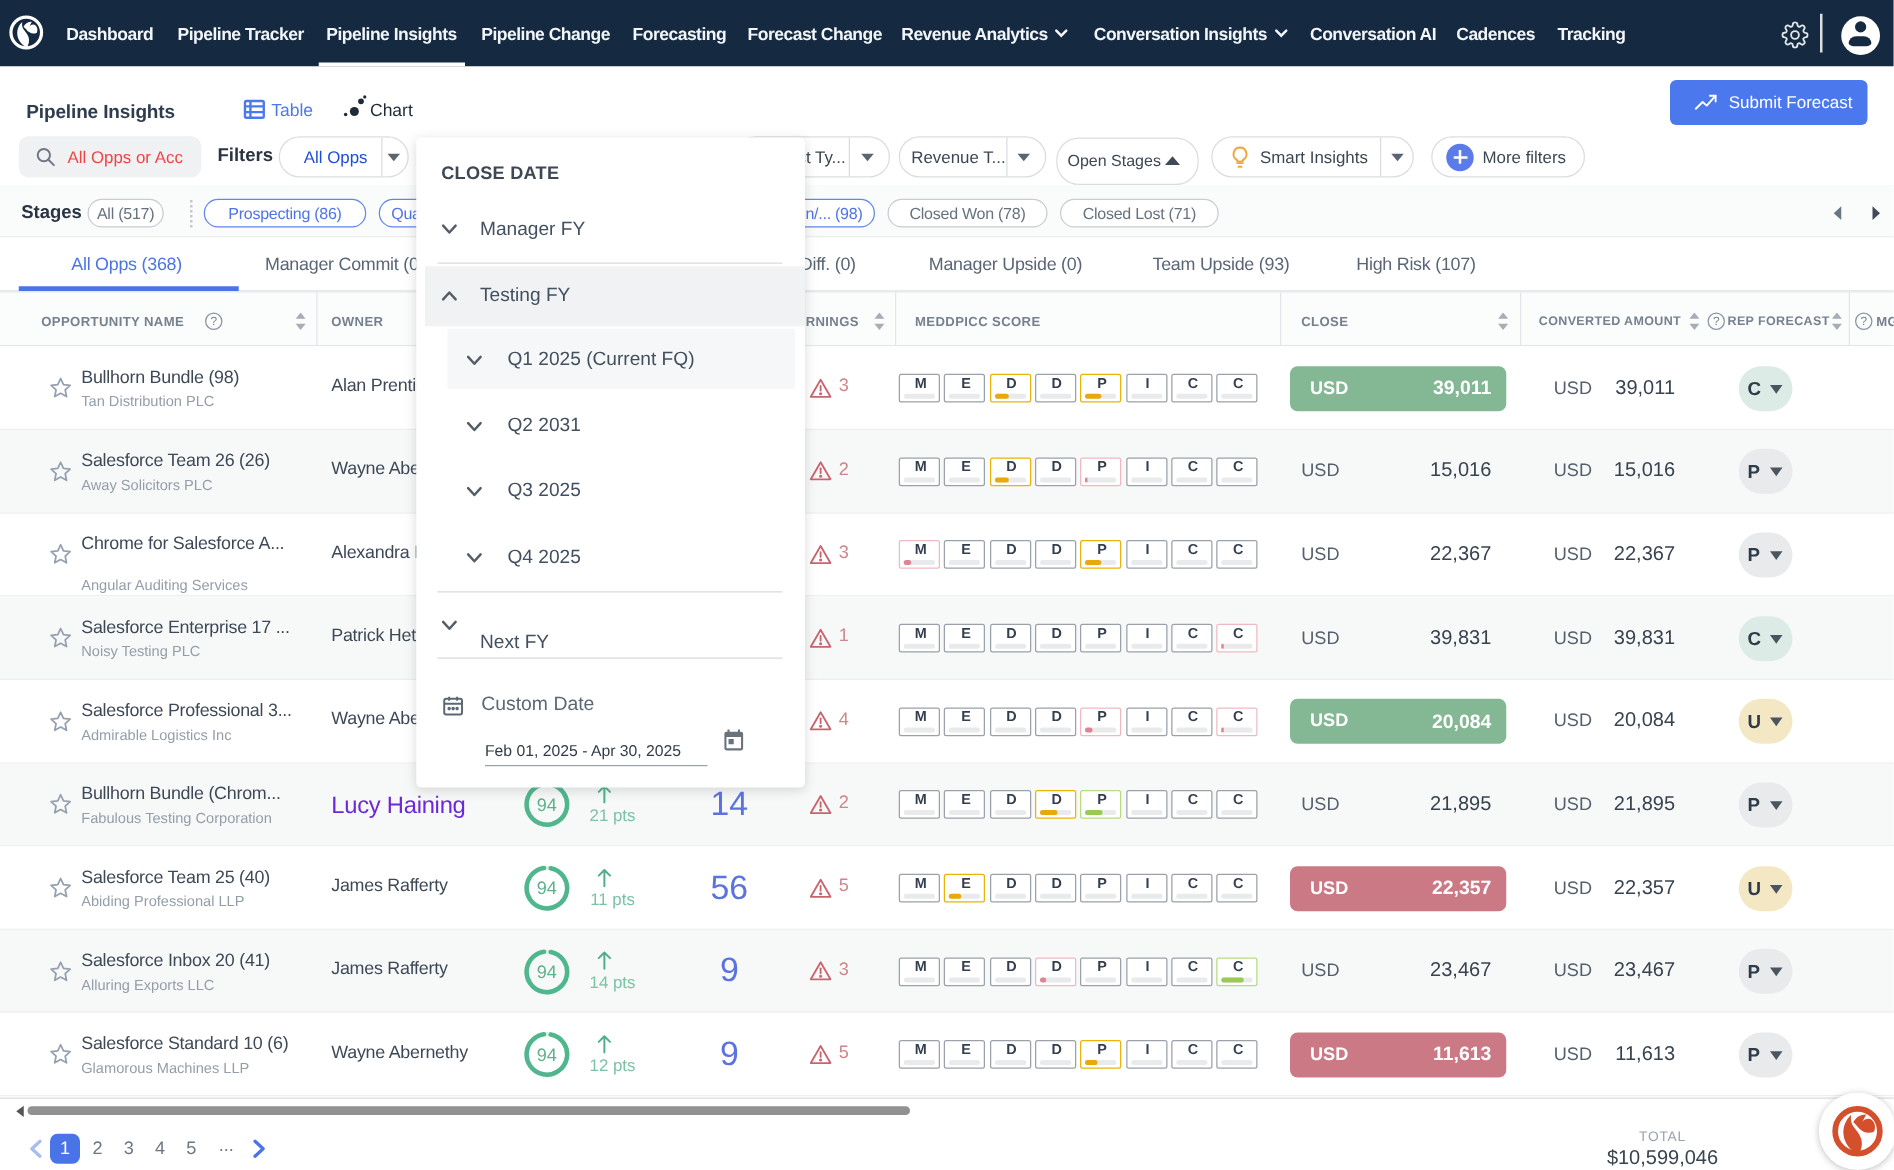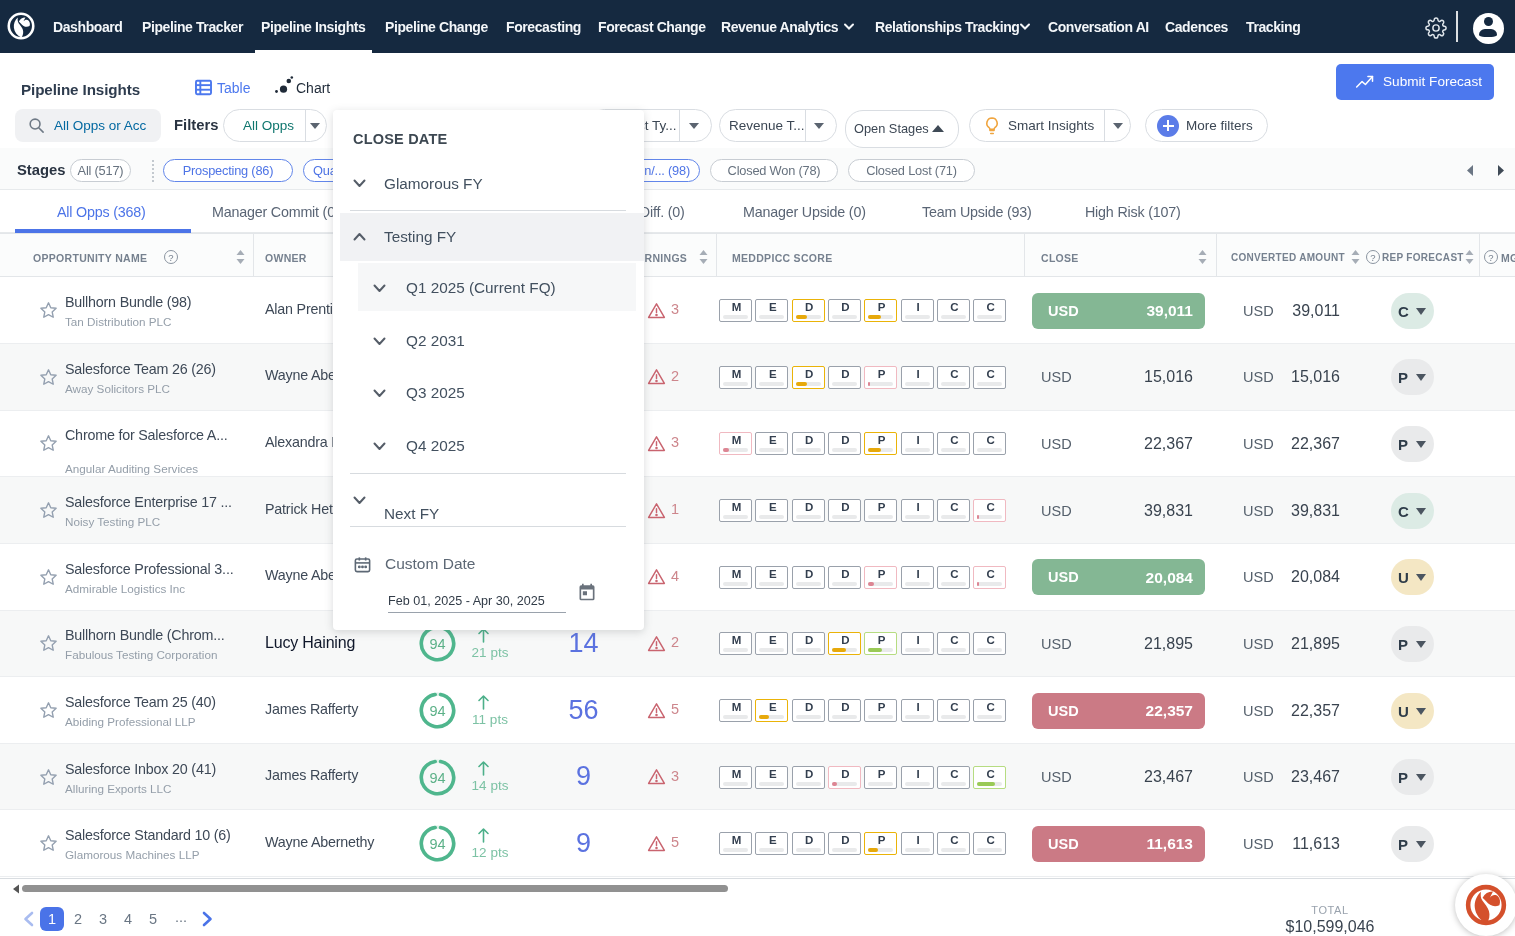--- a/index.html
+++ b/index.html
@@ -31,21 +31,21 @@
   <div class="navitem" style="left:142px">Pipeline Tracker</div>
   <div class="navitem" style="left:261px">Pipeline Insights</div>
   <div class="abs" style="left:255px;top:50px;width:117px;height:3px;background:#fff"></div>
   <div class="navitem" style="left:385px">Pipeline Change</div>
   <div class="navitem" style="left:506px">Forecasting</div>
   <div class="navitem" style="left:598px">Forecast Change</div>
   <div class="navitem" style="left:721px">Revenue Analytics</div>
   <svg class="abs" style="left:843px;top:22px" width="12" height="9" viewBox="0 0 12 9" fill="none" stroke="#f3f6f9" stroke-width="2" stroke-linecap="round">
       <path d="M2 2.5 L6 6.5 L10 2.5"></path>
     </svg>
-  <div class="navitem" style="left:875px">Relationships Tracking</div>
+  <div class="navitem" style="left:875px">Conversation Insights</div>
   <svg class="abs" style="left:1019px;top:22px" width="12" height="9" viewBox="0 0 12 9" fill="none" stroke="#f3f6f9" stroke-width="2" stroke-linecap="round">
       <path d="M2 2.5 L6 6.5 L10 2.5"></path>
     </svg>
   <div class="navitem" style="left:1048px">Conversation AI</div>
   <div class="navitem" style="left:1165px">Cadences</div>
   <div class="navitem" style="left:1246px">Tracking</div>
   <svg class="abs" style="left:1425px;top:17px" width="22" height="22" viewBox="0 0 24 24" fill="none" stroke="#dfe5ea" stroke-width="1.6">
       <circle cx="12" cy="12" r="3.4"></circle>
       <path d="M19.4 15a1.7 1.7 0 0 0 .34 1.87l.06.06a2 2 0 1 1-2.83 2.83l-.06-.06a1.7 1.7 0 0 0-1.87-.34 1.7 1.7 0 0 0-1 1.55V21a2 2 0 1 1-4 0v-.09a1.7 1.7 0 0 0-1-1.55 1.7 1.7 0 0 0-1.87.34l-.06.06a2 2 0 1 1-2.83-2.83l.06-.06a1.7 1.7 0 0 0 .34-1.87 1.7 1.7 0 0 0-1.55-1H3a2 2 0 1 1 0-4h.09a1.7 1.7 0 0 0 1.55-1 1.7 1.7 0 0 0-.34-1.87l-.06-.06a2 2 0 1 1 2.83-2.83l.06.06a1.7 1.7 0 0 0 1.87.34h.09a1.7 1.7 0 0 0 1-1.55V3a2 2 0 1 1 4 0v.09a1.7 1.7 0 0 0 1 1.55 1.7 1.7 0 0 0 1.87-.34l.06-.06a2 2 0 1 1 2.83 2.83l-.06.06a1.7 1.7 0 0 0-.34 1.87v.09a1.7 1.7 0 0 0 1.55 1H21a2 2 0 1 1 0 4h-.09a1.7 1.7 0 0 0-1.55 1z"></path>
     </svg>
@@ -74,24 +74,24 @@
       <path d="M2 16 L8.5 9.5 L12.5 13 L21 3.5"></path>
       <path d="M15.5 3.5 H21 V9"></path>
     </svg>
   <div class="abs" style="left:1383px;top:74px;font-size:13.6px;color:#fff">Submit Forecast</div>
 
   <div class="abs" style="left:15px;top:109px;width:146px;height:33px;border-radius:8px;background:#f0f1f3"></div>
   <svg class="abs" style="left:28px;top:117px" width="17" height="17" viewBox="0 0 18 18" fill="none" stroke="#6f7a86" stroke-width="1.7" stroke-linecap="round">
       <circle cx="7.5" cy="7.5" r="5.2"></circle>
       <line x1="11.6" y1="11.6" x2="16" y2="16"></line>
     </svg>
-  <div class="abs" style="left:54px;top:118px;font-size:13.5px;color:#0369a1">All Opps or Acc</div>
+  <div class="abs" style="left:54px;top:118px;font-size:13.5px;color:#ef4444">All Opps or Acc</div>
   <div class="abs" style="left:174px;top:117px;font-size:14.8px;font-weight:700;color:#2a3442">Filters</div>
   <div class="pill" style="left:223px;width:104px"></div>
-  <div class="abs" style="left:243px;top:118px;font-size:13.5px;color:#0f766e">All Opps</div>
+  <div class="abs" style="left:243px;top:118px;font-size:13.5px;color:#1d4ed8">All Opps</div>
   <div class="abs" style="left:305px;top:110px;width:1px;height:31px;background:#d9dde2"></div>
   <div class="caret abs" style="left:310px;top:123px"></div>
   <div class="pill" style="left:588px;width:124px"></div>
   <div class="abs" style="left:602px;top:118px;font-size:13.5px;color:#3c4754">Product Ty...</div>
   <div class="abs" style="left:679px;top:110px;width:1px;height:31px;background:#d9dde2"></div>
   <div class="caret abs" style="left:689px;top:123px"></div>
   <div class="pill" style="left:719px;width:118px"></div>
   <div class="abs" style="left:729px;top:118px;font-size:13.5px;color:#3c4754">Revenue T...</div>
   <div class="abs" style="left:805px;top:110px;width:1px;height:31px;background:#d9dde2"></div>
   <div class="caret abs" style="left:814px;top:123px"></div>
@@ -504,21 +504,21 @@
     <div class="abs" style="left:1240px;top:568.2250000000001px;width:100px;text-align:right;font-size:16px;color:#39434f">20,084</div>
     <div class="abs" style="left:1391px;top:559.2250000000001px;width:43px;height:36px;border-radius:18px;background:#f4e7c4"></div>
     <div class="abs" style="left:1398px;top:569.2250000000001px;font-size:15px;font-weight:700;color:#2e3c49">U</div>
     <div class="abs" style="left:1416px;top:574.2250000000001px;width:0;height:0;border-left:5.5px solid transparent;border-right:5.5px solid transparent;border-top:7px solid #4b5560"></div>
 <div class="abs" style="left:0;top:610.55px;width:1515px;height:66.65px;background:#f7f8f8;border-bottom:1px solid #eceef0"></div>
     <svg class="abs" style="left:37.5px;top:633.375px" width="21" height="21" viewBox="0 0 24 24" fill="none" stroke="#94a0b0" stroke-width="1.6" stroke-linejoin="round">
       <path d="M12 3.2l2.6 5.6 6.1.7-4.5 4.2 1.2 6-5.4-3-5.4 3 1.2-6-4.5-4.2 6.1-.7z"></path>
     </svg>
     <div class="abs" style="left:65px;top:627.375px;width:210px;font-size:14.3px;letter-spacing:-0.2px;color:#3e4957;white-space:nowrap;overflow:hidden">Bullhorn Bundle (Chrom...</div>
     <div class="abs" style="left:65px;top:648.375px;width:210px;font-size:11.7px;color:#949ea9;white-space:nowrap;overflow:hidden">Fabulous Testing Corporation</div>
-    <div class="abs" style="left:265px;top:633.875px;width:150px;font-size:16px;letter-spacing:-0.2px;color:#0f172a;white-space:nowrap;overflow:hidden">Lucy Haining</div>
+    <div class="abs" style="left:265px;top:633.875px;width:150px;font-size:19px;letter-spacing:-0.2px;color:#6d28d9;white-space:nowrap;overflow:hidden">Lucy Haining</div>
     <svg class="abs" style="left:419px;top:625.375px" width="37" height="37" viewBox="0 0 37 37">
       <circle cx="18.5" cy="18.5" r="16.2" fill="none" stroke="#dff0e8" stroke-width="3.6"></circle>
       <circle cx="18.5" cy="18.5" r="16.2" fill="none" stroke="#4fb68d" stroke-width="3.6" stroke-dasharray="95.7 6.1" stroke-linecap="round" transform="rotate(-79 18.5 18.5)"></circle>
       <text x="18.5" y="23.5" text-anchor="middle" font-size="14.5" fill="#5cb188" font-family="Liberation Sans">94</text>
     </svg>
     <svg class="abs" style="left:477px;top:626.875px" width="13" height="16" viewBox="0 0 13 16" fill="none" stroke="#4db08a" stroke-width="1.6" stroke-linecap="round" stroke-linejoin="round">
       <path d="M6.5 15V2M2 6.5L6.5 2l4.5 4.5"></path>
     </svg>
     <div class="abs" style="left:460px;top:644.875px;width:60px;text-align:center;font-size:13.5px;color:#7cc2a4">21 pts</div>
     <div class="abs" style="left:548px;top:627.875px;width:71px;text-align:center;font-size:27px;color:#5b72e0">14</div>
@@ -793,21 +793,21 @@
     <circle cx="24" cy="24" r="19.5" fill="none" stroke="#d4502c" stroke-width="5"></circle>
     <path d="M18.5,9.5 C13.8,13.8 11,20.2 11.8,27 C12.6,34 17,40.3 24.8,44.3 C27.7,40.2 28.5,35.2 27.2,30.6 C25.9,26.1 22.6,22.9 20,19.1 C18,16.1 18,12.6 18.5,9.5 Z" fill="#d4502c"></path>
     <path d="M20.3,16.2 C22.8,11.6 26.8,9.2 31.6,9.4 L28.2,16 C30.6,12.8 34.6,12.2 37.2,14.8 C39.4,17.2 39.9,20.6 38.6,24.2 C33.4,26.8 27.6,24.8 24.1,20 C22.7,18.3 21.2,17 20.3,16.2 Z" fill="#d4502c"></path>
   </svg>
 
   <div class="abs" style="left:333px;top:110px;width:311px;height:520px;background:#fff;border-radius:4px;box-shadow:0 2px 9px rgba(80,85,92,.22)"></div>
   <div class="abs" style="left:353px;top:131px;font-size:14.5px;font-weight:700;letter-spacing:0.2px;color:#3d4852">CLOSE DATE</div>
   <svg class="abs" style="left:352px;top:178px" width="15" height="11" viewBox="0 0 15 11" fill="none" stroke="#555d68" stroke-width="2" stroke-linecap="round" stroke-linejoin="round">
       <path d="M2.5 2.5 L7.5 8 L12.5 2.5"></path>
     </svg>
-  <div class="pr" style="left:384px;top:175px">Glamorous FY</div>
+  <div class="pr" style="left:384px;top:175px">Manager FY</div>
   <div class="abs" style="left:350px;top:210px;width:276px;height:1px;background:#d7dbdf"></div>
   <div class="abs" style="left:340px;top:213px;width:304px;height:48px;background:#f1f2f4"></div>
   <svg class="abs" style="left:352px;top:231px" width="15" height="11" viewBox="0 0 15 11" fill="none" stroke="#555d68" stroke-width="2" stroke-linecap="round" stroke-linejoin="round">
       <path d="M2.5 8.5 L7.5 3 L12.5 8.5"></path>
     </svg>
   <div class="pr" style="left:384px;top:228px">Testing FY</div>
   <div class="abs" style="left:358px;top:263px;width:278px;height:48px;background:#f6f7f8"></div>
   <svg class="abs" style="left:372px;top:283px" width="15" height="11" viewBox="0 0 15 11" fill="none" stroke="#555d68" stroke-width="2" stroke-linecap="round" stroke-linejoin="round">
       <path d="M2.5 2.5 L7.5 8 L12.5 2.5"></path>
     </svg>

